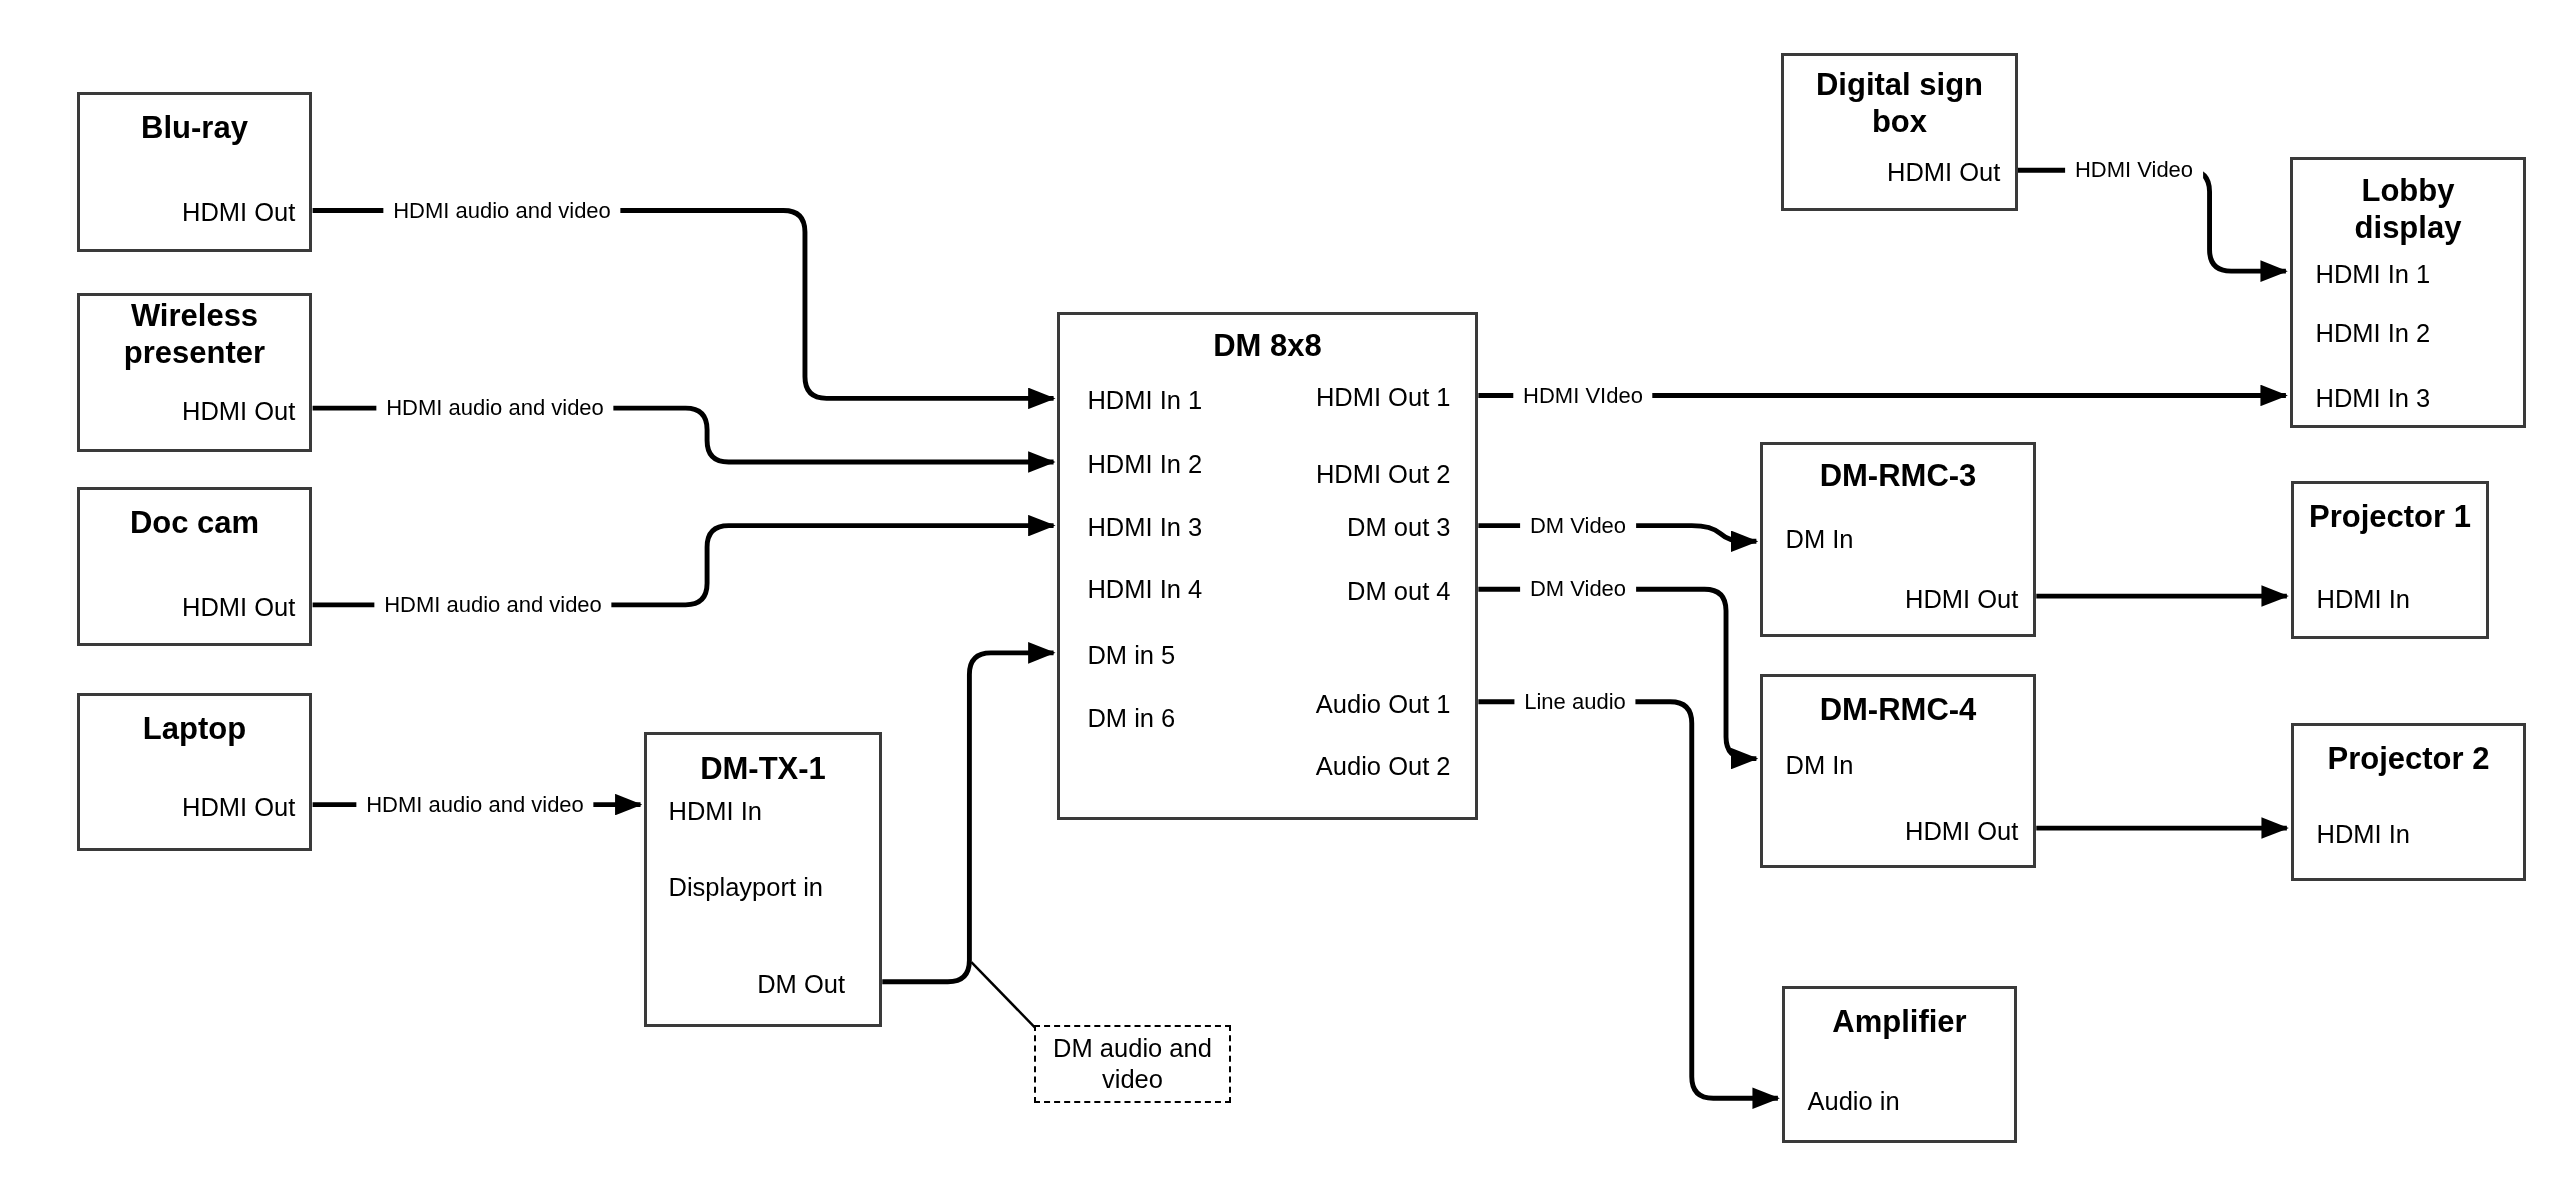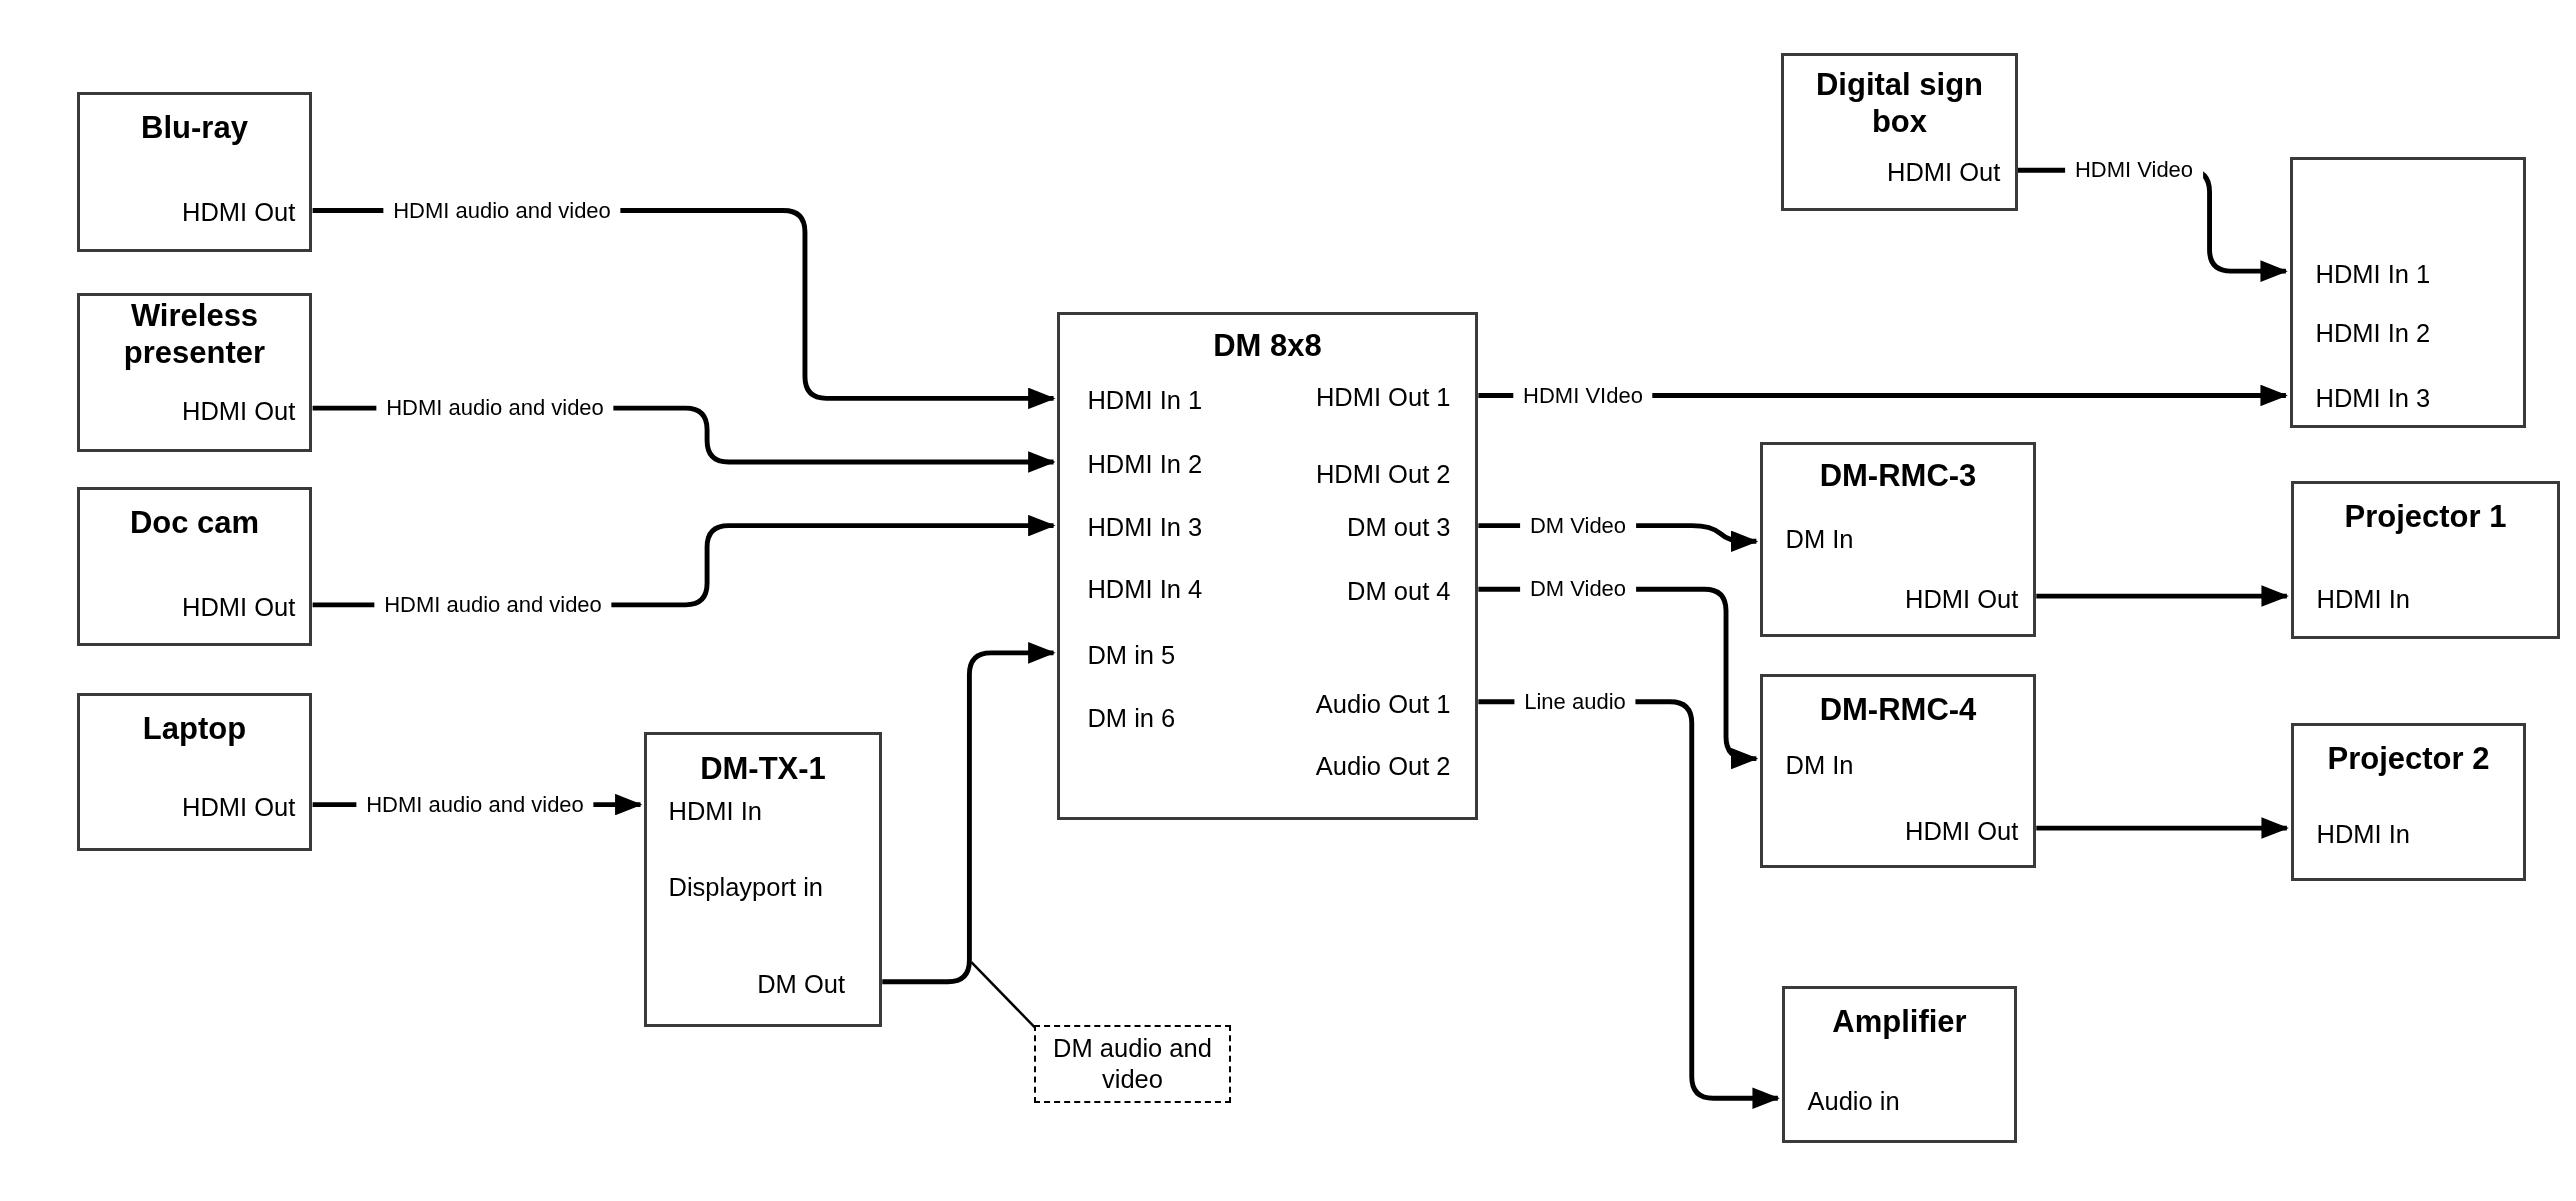--- a/index.html
+++ b/index.html
@@ -86,38 +86,39 @@
     <div class="port pright" style="right:24.5px;top:390px;">Audio Out 1</div>
     <div class="port pright" style="right:24.5px;top:452px;">Audio Out 2</div>
   </div>
 
   <div class="node" style="left:1781px;top:53px;width:237px;height:158px;">
     <div class="title" style="padding-top:9.8px;max-width:191px;">Digital sign box</div>
     <div class="port pright" style="right:14.7px;top:117px;">HDMI Out</div>
   </div>
 
   <div class="node" style="left:2290px;top:157px;width:236px;height:271px;">
+    <div class="title" style="padding-top:11.7px;max-width:166px;">Lobby display</div>
     <div class="port pleft" style="left:22.5px;top:115px;">HDMI In 1</div>
     <div class="port pleft" style="left:22.5px;top:174px;">HDMI In 2</div>
     <div class="port pleft" style="left:22.5px;top:239px;">HDMI In 3</div>
   </div>
 
   <div class="node" style="left:1760px;top:442px;width:276px;height:195px;">
     <div class="title" style="padding-top:11.7px;">DM-RMC-3</div>
     <div class="port pleft" style="left:22.5px;top:95px;">DM In</div>
     <div class="port pright" style="right:14.7px;top:155px;">HDMI Out</div>
   </div>
 
   <div class="node" style="left:1760px;top:674px;width:276px;height:194px;">
     <div class="title" style="padding-top:13.7px;">DM-RMC-4</div>
     <div class="port pleft" style="left:22.5px;top:89px;">DM In</div>
     <div class="port pright" style="right:14.7px;top:155px;">HDMI Out</div>
   </div>
 
-  <div class="node" style="left:2291px;top:481px;width:269px;height:158px;">
+  <div class="node" style="left:2291px;top:481px;width:198px;height:158px;">
     <div class="title">Projector 1</div>
     <div class="port pleft" style="left:22.5px;top:116px;">HDMI In</div>
   </div>
 
   <div class="node" style="left:2291px;top:723px;width:235px;height:158px;">
     <div class="title">Projector 2</div>
     <div class="port pleft" style="left:22.5px;top:109px;">HDMI In</div>
   </div>
 
   <div class="node" style="left:1782px;top:986px;width:235px;height:157px;">

